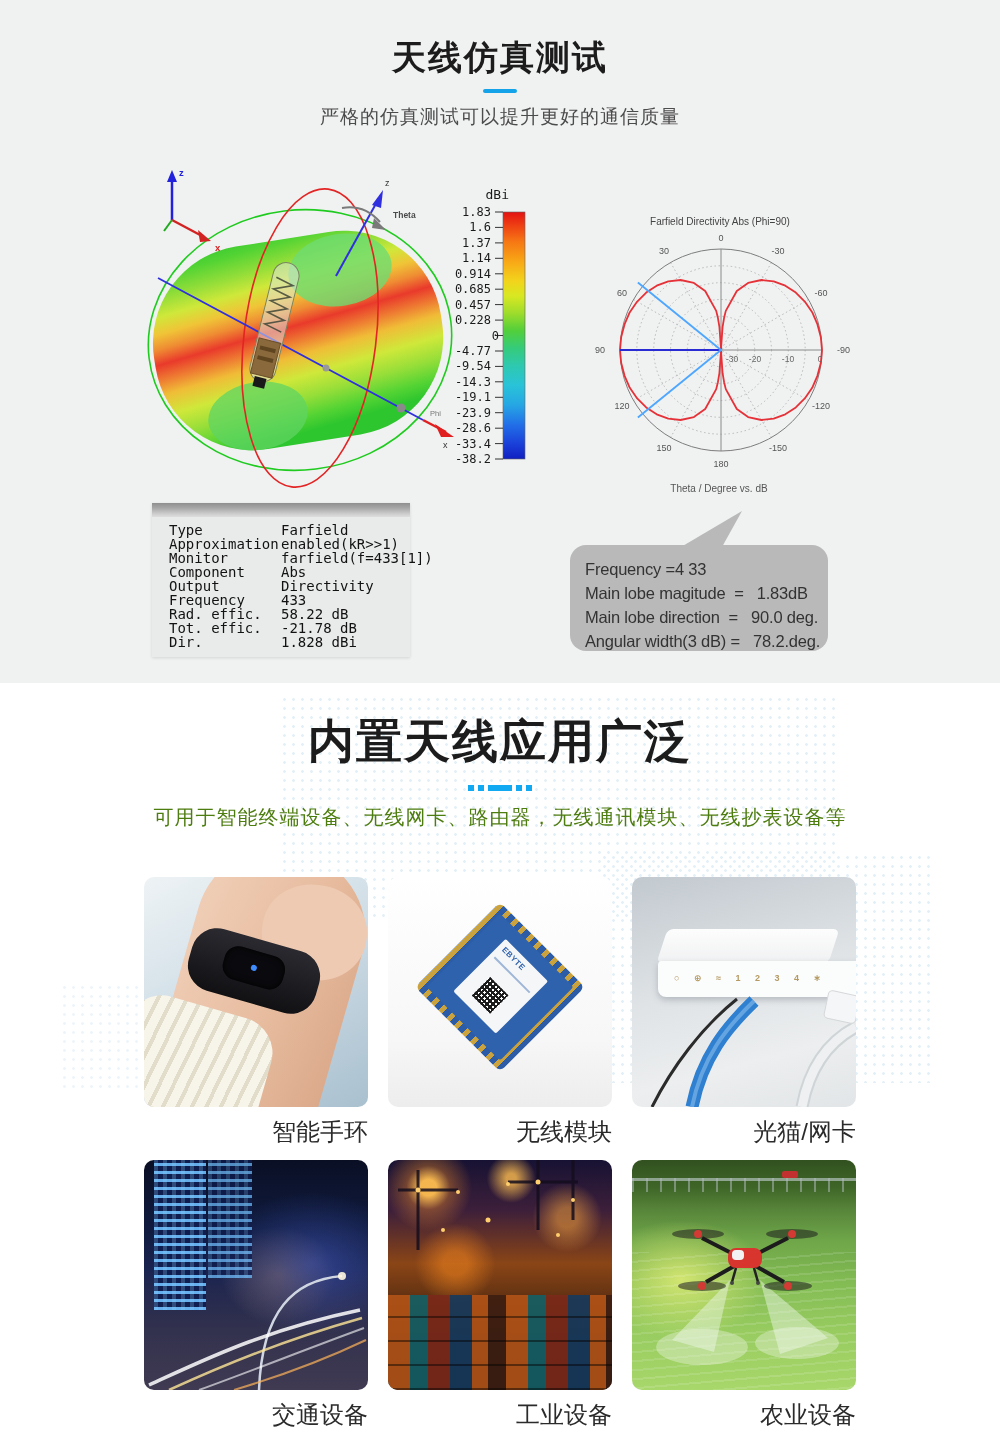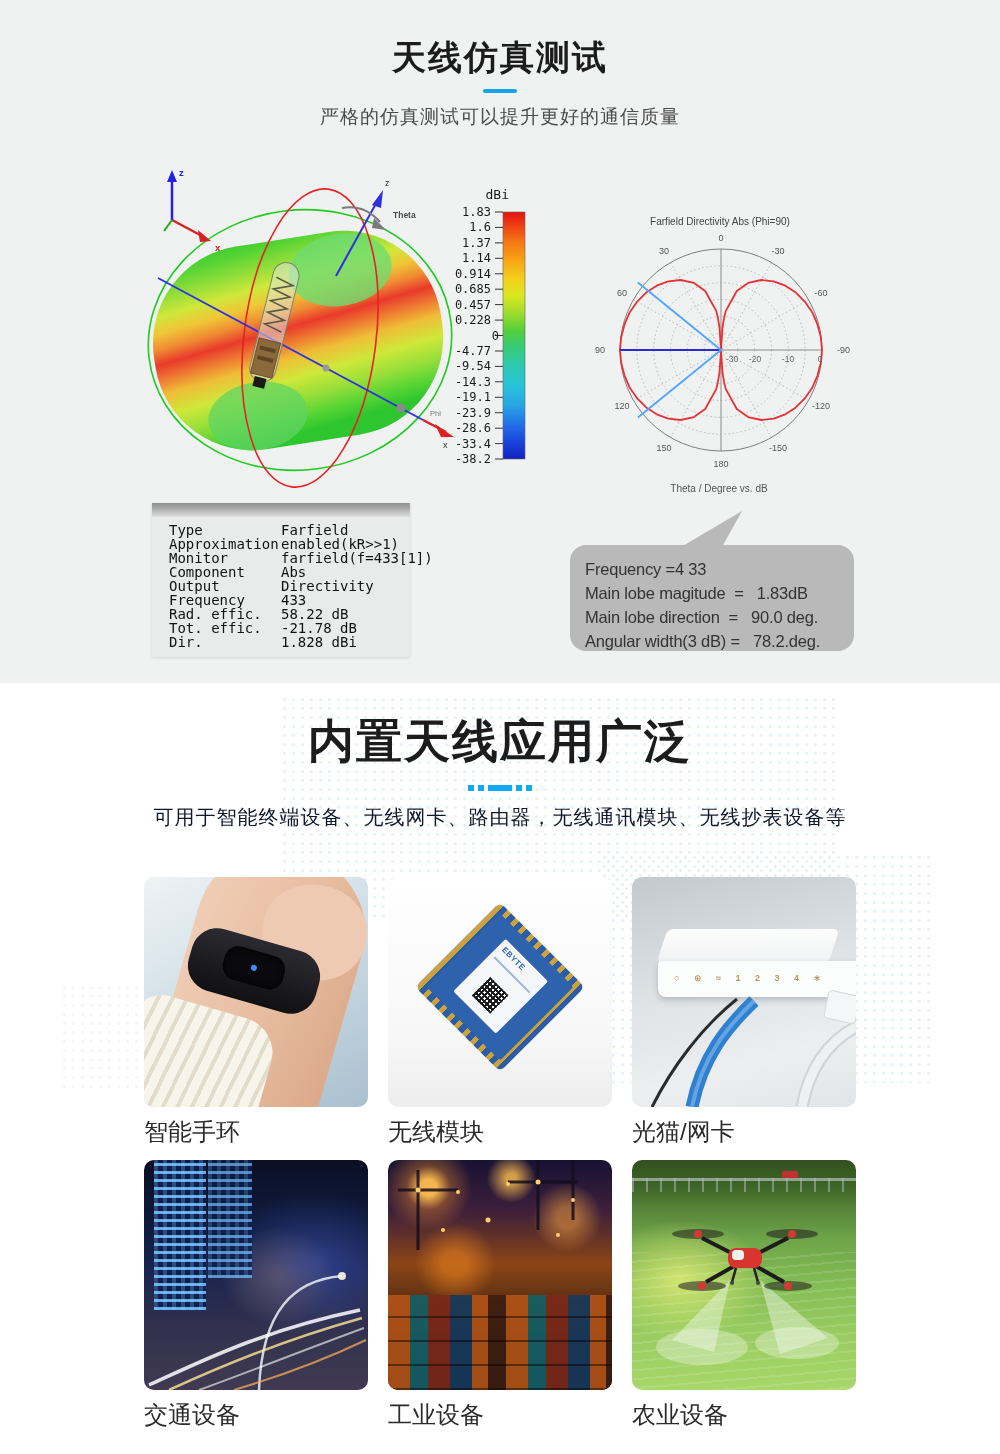--- a/index.html
+++ b/index.html
@@ -18,39 +18,39 @@
 
   .ptable{position:absolute;left:152px;top:503px;width:258px;box-shadow:0 1px 3px rgba(0,0,0,.12);}
   .ptable-head{height:14px;background:linear-gradient(180deg,#8f8f8f 0%,#a6a6a6 35%,#cfcfcf 80%,#dedede 100%);}
   .ptable-body{background:#e9eaea;padding:6px 0 8px;}
   .prow{display:flex;padding-left:17px;font-family:"DejaVu Sans Mono",monospace;font-size:14px;line-height:14px;color:#121212;}
   .prow .pl{width:112px;flex:none;}
   .prow .pv{flex:1;}
 
   .bubble-wrap{position:absolute;left:570px;top:503px;width:262px;height:152px;}
   .tail{position:absolute;left:0;top:0;}
-  .bubble{position:absolute;left:0;top:42px;width:284px;height:106px;background:#b9b9b9;border-radius:16px;padding:12px 0 0 15px;box-sizing:border-box;}
+  .bubble{position:absolute;left:0;top:42px;width:258px;height:106px;background:#b9b9b9;border-radius:16px;padding:12px 0 0 15px;box-sizing:border-box;}
   .bline{font-size:16.5px;line-height:24px;color:#333333;white-space:pre;letter-spacing:-0.2px;}
 
   
   .apps{position:relative;width:1000px;height:771px;background:#ffffff;overflow:hidden;}
   .dotmap{position:absolute;background-image:radial-gradient(circle,#d6e8f4 1.3px,transparent 1.5px);background-size:9px 9px;opacity:.65;z-index:0;}
   .dm-a{left:280px;top:12px;width:560px;height:225px;}
   .dm-b{left:600px;top:170px;width:330px;height:230px;}
   .dm-c{left:60px;top:300px;width:150px;height:110px;opacity:.45;}
   .apps h2{position:relative;z-index:1;margin:0;padding-top:30px;text-align:center;font-size:46px;font-weight:700;color:#1c1c1c;letter-spacing:2px;line-height:1.25;}
   .divider2{position:relative;z-index:1;margin:14px auto 0;display:flex;justify-content:center;align-items:center;gap:4px;height:6px;}
   .divider2 .sq{width:6px;height:6px;background:#10a9f2;}
   .divider2 .dash{width:24px;height:6px;background:#10a9f2;}
-  .sub2{position:relative;z-index:1;margin:13px 0 0;text-align:center;font-size:20px;color:#0f172a;letter-spacing:1px;}
+  .sub2{position:relative;z-index:1;margin:13px 0 0;text-align:center;font-size:20px;color:#4d7c0f;letter-spacing:1px;}
 
   .grid{position:relative;z-index:1;width:712px;margin:46px auto 0;display:grid;grid-template-columns:repeat(3,224px);column-gap:20px;row-gap:12px;}
   .cell{margin:0;}
   .img{position:relative;width:224px;height:230px;border-radius:10px;overflow:hidden;}
-  .cell figcaption{margin-top:9px;text-align:left;font-size:24px;color:#2b2b2b;line-height:1.35;}
+  .cell figcaption{margin-top:9px;text-align:right;font-size:24px;color:#2b2b2b;line-height:1.35;}
 
   
   .img1{background:linear-gradient(150deg,#eef3f5 0%,#d3e0e8 40%,#a9c0cf 100%);}
   .arm{position:absolute;width:170px;height:330px;left:28px;top:-30px;transform:rotate(16deg);background:linear-gradient(100deg,#f0cfb8 0%,#e7bb9e 55%,#d9a687 100%);border-radius:80px;}
   .fist{position:absolute;width:105px;height:95px;left:118px;top:8px;background:#eecab2;border-radius:48%;transform:rotate(10deg);}
   .band{position:absolute;left:44px;top:62px;width:132px;height:64px;transform:rotate(16deg);background:linear-gradient(180deg,#2a2a30,#111114);border-radius:26px;}
   .screen{position:absolute;left:34px;top:12px;width:62px;height:34px;background:#0a0a0e;border-radius:14px;box-shadow:inset 0 0 6px #000;}
   .bluedot{position:absolute;left:28px;top:14px;width:6px;height:6px;border-radius:50%;background:#3f8cff;}
   .cuff{position:absolute;left:-28px;top:128px;width:150px;height:130px;transform:rotate(16deg);background:repeating-linear-gradient(100deg,#f7f4ea 0 9px,#e2dccb 9px 13px);border-radius:36px;}
 

